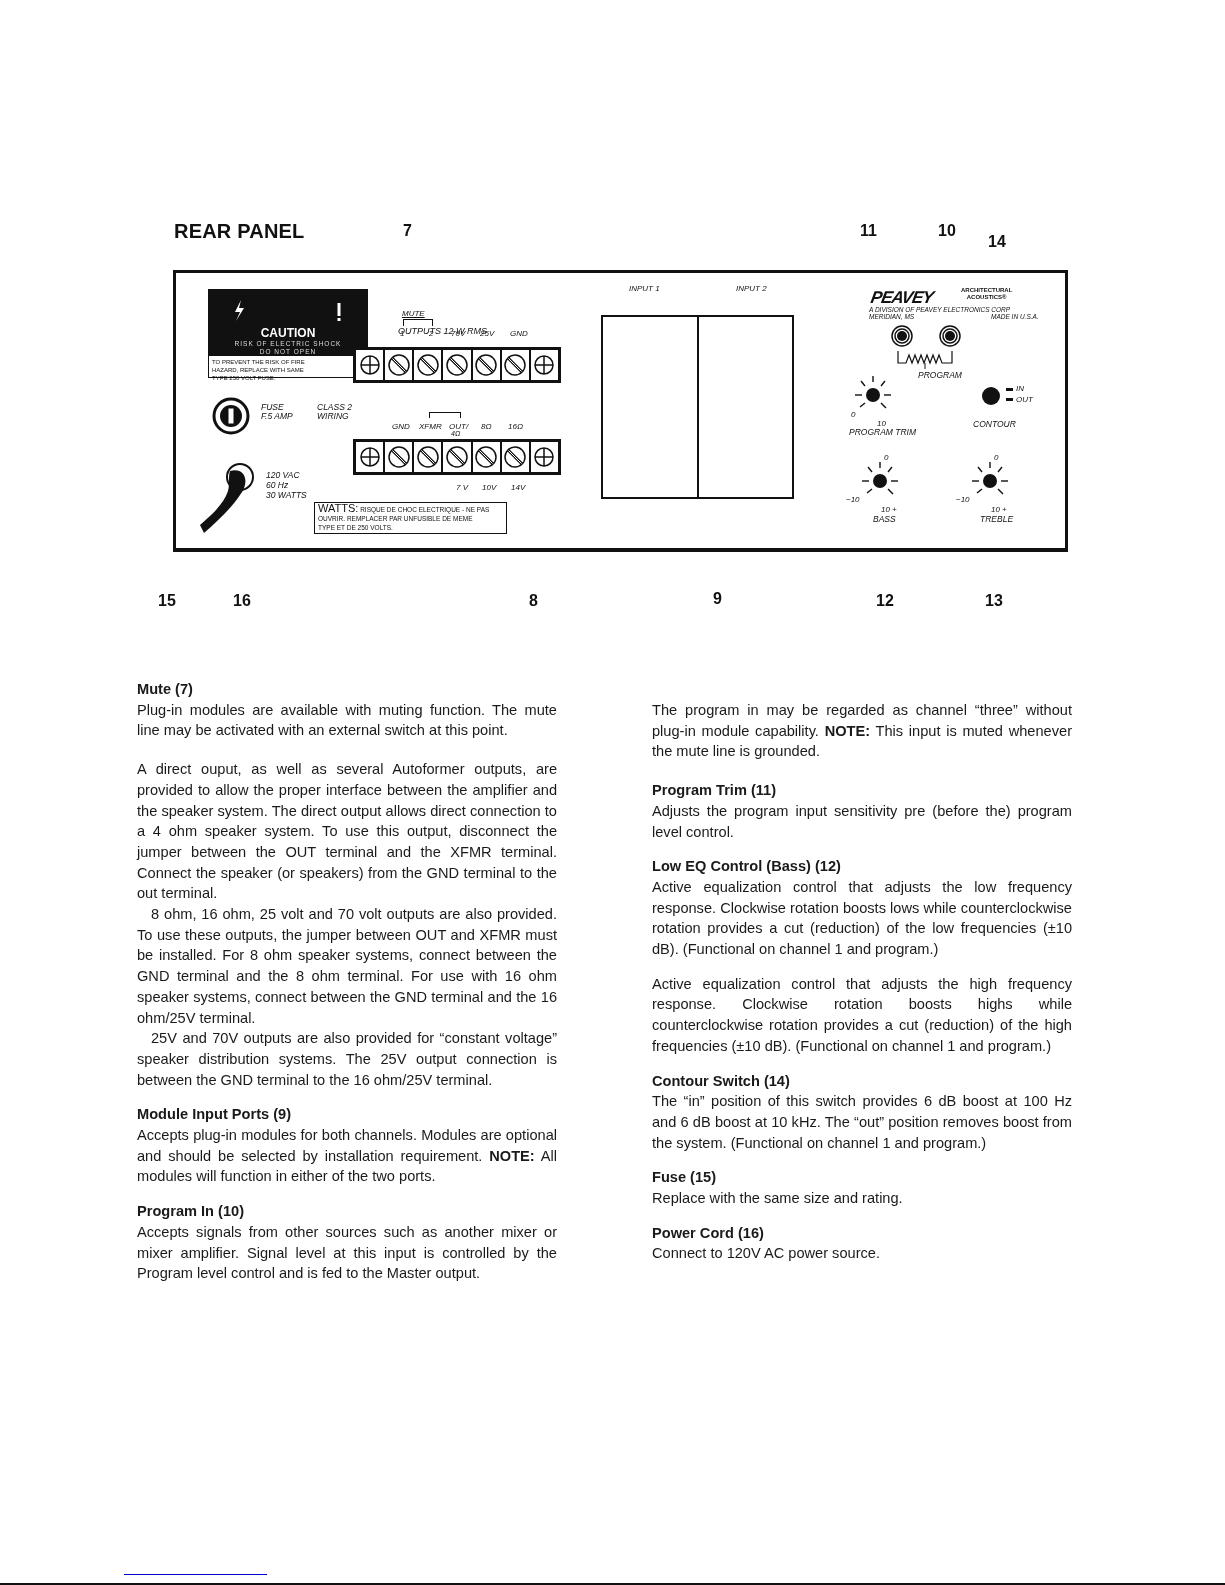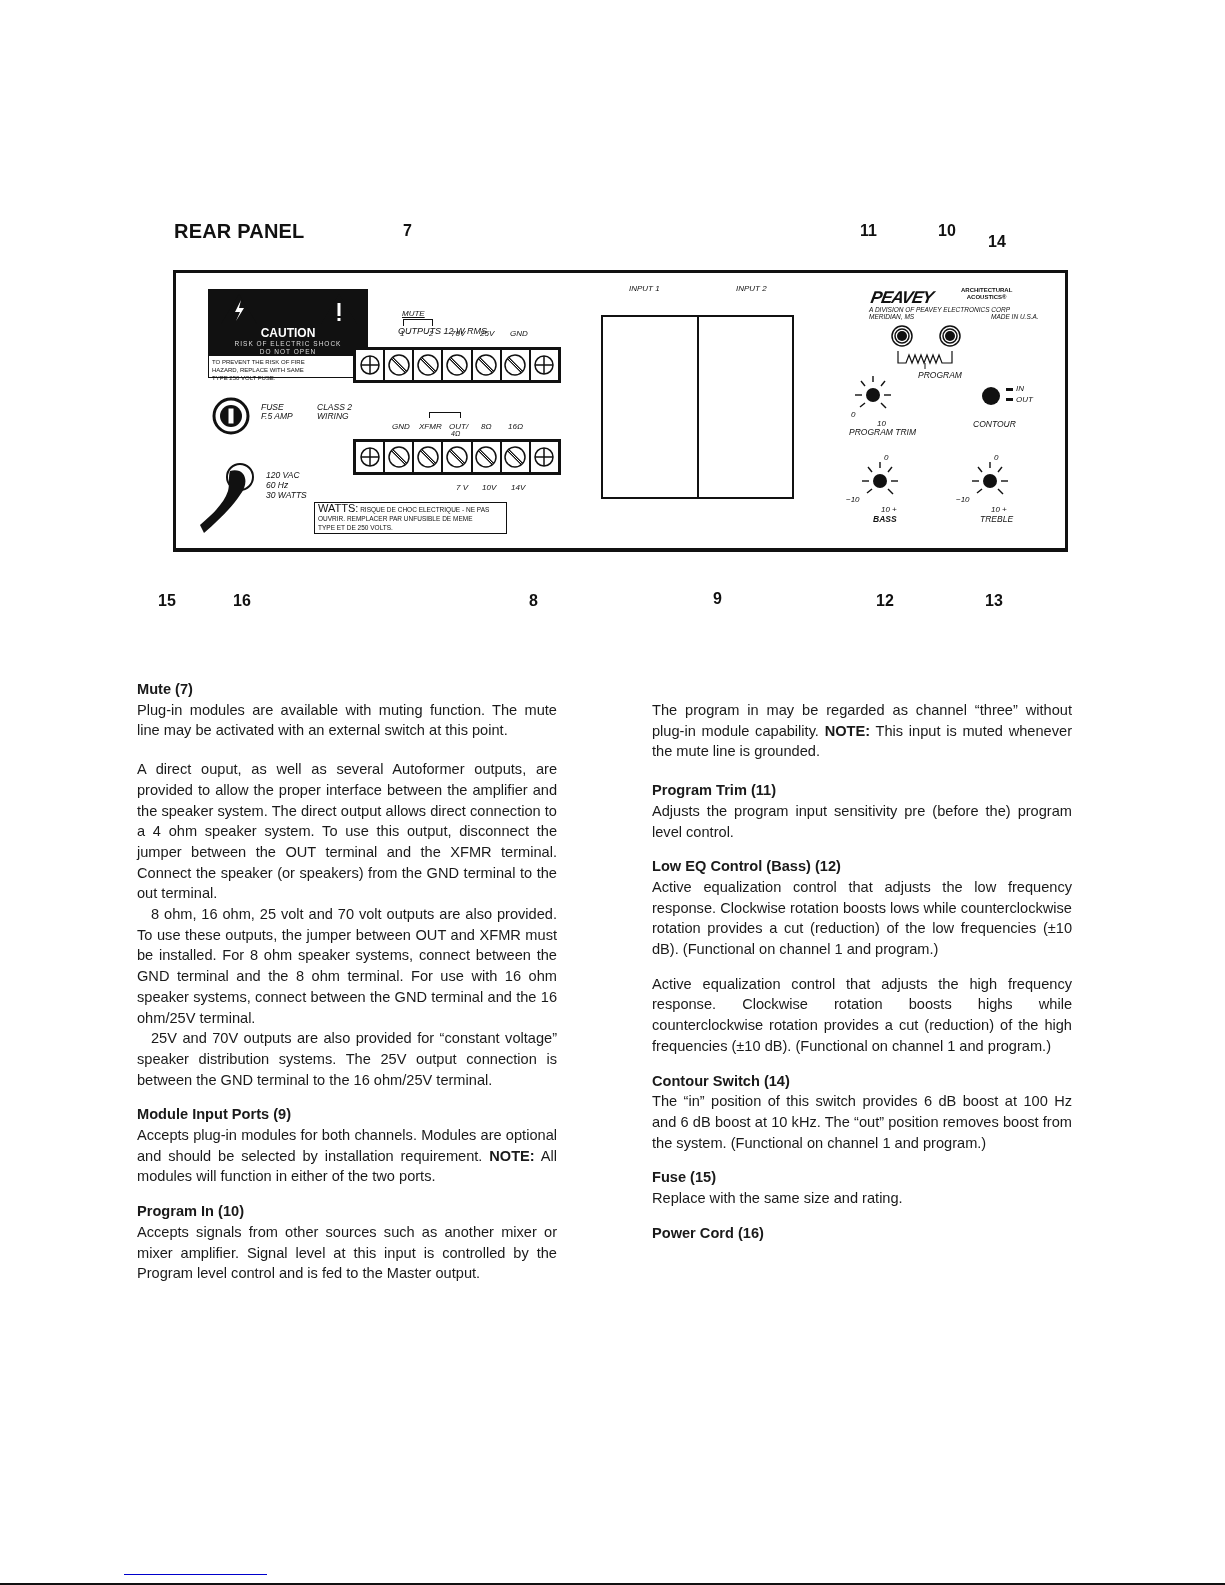--- a/index.html
+++ b/index.html
@@ -273,21 +273,21 @@
       <line x1="4" y1="22" x2="11" y2="22"></line>
         <line x1="33" y1="22" x2="40" y2="22"></line>
       <line x1="9" y1="34" x2="14" y2="30"></line>
         <line x1="35" y1="35" x2="30" y2="30"></line>
     </g>
     <circle cx="22" cy="22" r="7" fill="#111"></circle>
   </svg>
   <div class="abs it" style="left:708px;top:180px;">0</div>
   <div class="abs it" style="left:670px;top:222px;">−10</div>
   <div class="abs it" style="left:705px;top:232px;">10 +</div>
-  <div class="abs it" style="left:697px;top:242px;font-size:8.5px;font-weight:bold;">BASS</div>
+  <div class="abs it" style="left:697px;top:242px;font-size:8.5px;">BASS</div>
 
   <svg class="abs" style="left:792px;top:186px;" width="44" height="44">
     <g stroke="#111" stroke-width="1.4">
       <line x1="22" y1="3" x2="22" y2="9"></line>
         <line x1="10" y1="8" x2="14" y2="13"></line>
         <line x1="34" y1="8" x2="30" y2="13"></line>
       <line x1="4" y1="22" x2="11" y2="22"></line>
         <line x1="33" y1="22" x2="40" y2="22"></line>
       <line x1="9" y1="34" x2="14" y2="30"></line>
         <line x1="35" y1="35" x2="30" y2="30"></line>
@@ -345,17 +345,18 @@
   <div class="sec">
     <h3>Contour Switch (14)</h3>
     <p>The “in” position of this switch provides 6 dB boost at 100 Hz and 6 dB boost at 10 kHz. The “out” position removes boost from the system. (Functional on channel 1 and program.)</p>
   </div>
   <div class="sec">
     <h3>Fuse (15)</h3>
     <p>Replace with the same size and rating.</p>
   </div>
   <div class="sec">
     <h3>Power Cord (16)</h3>
+    <p>Connect to 120V AC power source.</p>
   </div>
 </div>
 
 <div class="abs footer-line"></div>
 <div class="abs bottom-bar"></div>
 
 </body></html>

